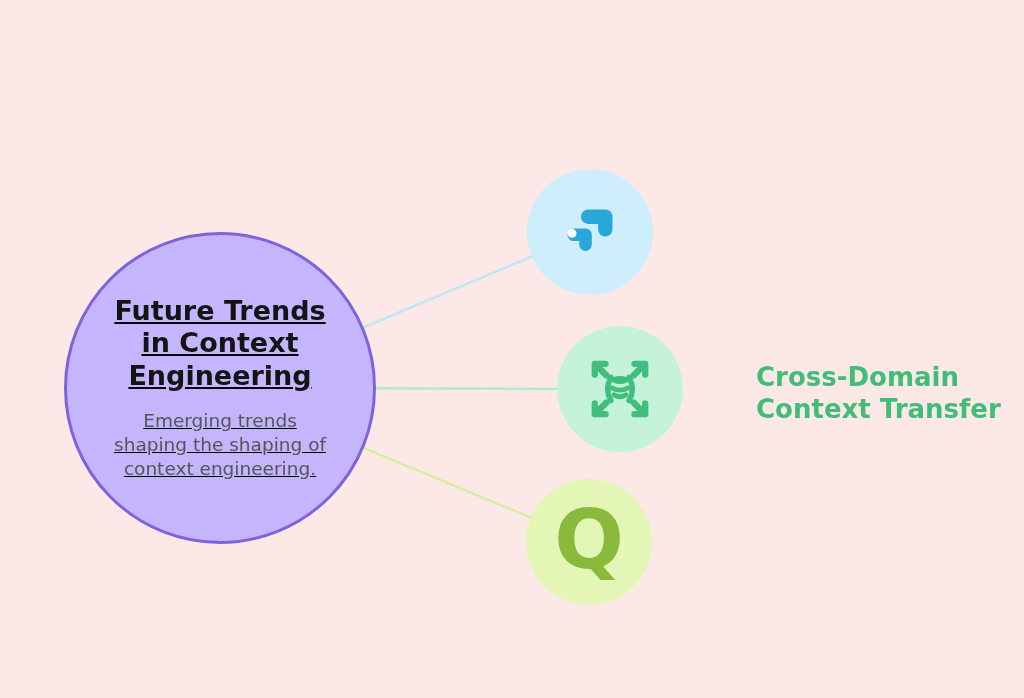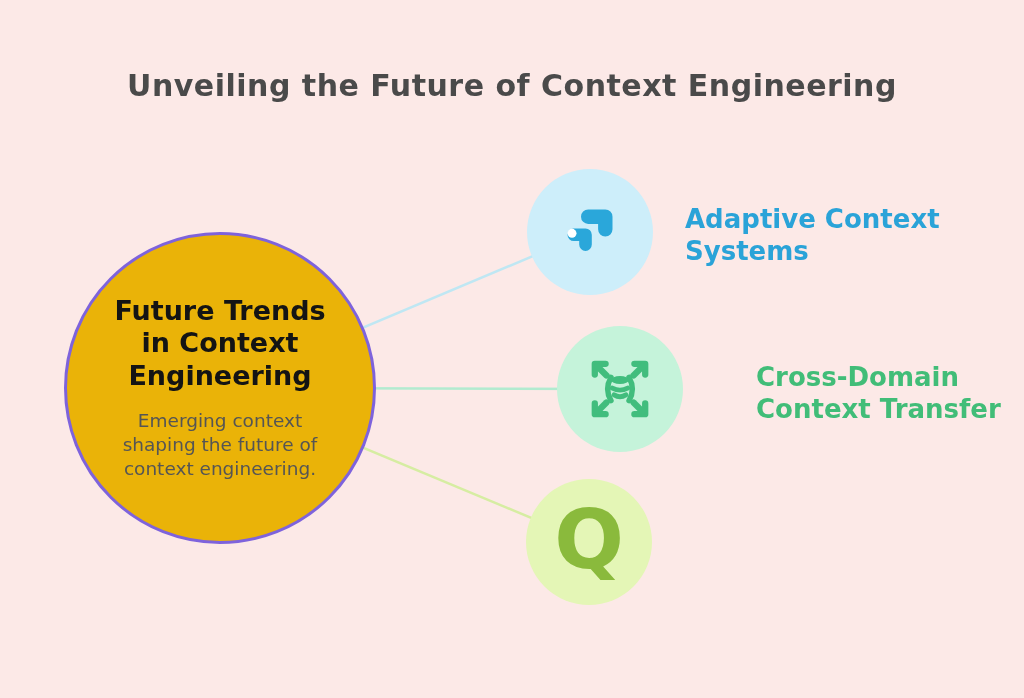--- a/index.html
+++ b/index.html
@@ -30,28 +30,29 @@
     letter-spacing: 0.5px;
     color: #4a4a4a;
     z-index: 2;
   }
 
   .center-node {
     position: absolute;
     left: 64px; top: 232px;
     width: 312px; height: 312px;
     border-radius: 50%;
-    background: #eab308;
+    background: #c4b5fd;
     border: 3.5px solid #7e63dc;
     display: flex;
     flex-direction: column;
     align-items: center;
     justify-content: center;
     text-align: center;
     z-index: 2;
+    text-decoration: underline;
   }
   .center-heading {
     width: 246px;
     font-size: 27px;
     font-weight: bold;
     line-height: 1.22;
     color: #141414;
     margin-bottom: 16px;
   }
   .center-description {
@@ -99,37 +100,35 @@
 <body>
 
 <div class="canvas">
 
   <svg class="connector-layer" viewBox="0 0 1024 698">
     <line x1="220" y1="388" x2="590" y2="232" stroke="#bfe7f3" stroke-width="2.5"></line>
     <line x1="220" y1="388" x2="620" y2="389" stroke="#b2ebd0" stroke-width="2.5"></line>
     <line x1="220" y1="388" x2="589" y2="542" stroke="#d6eda2" stroke-width="2.5"></line>
   </svg>
 
-  <div class="page-title">Unveiling the Future of Context Engineering</div>
 
   <div class="center-node">
     <div class="center-heading">Future Trends in Context Engineering</div>
-    <div class="center-description">Emerging context shaping the future of context engineering.</div>
+    <div class="center-description">Emerging trends shaping the shaping of context engineering.</div>
   </div>
 
   <div class="node-circle node-circle-1">
     <svg class="node-icon-svg" viewBox="0 0 100 100">
       <g fill="none" stroke="#2aa7da" stroke-linecap="round" stroke-linejoin="round">
         <path d="M48 33 H 67 V 47" stroke-width="16"></path>
         <path d="M32 53 H 45 V 64" stroke-width="14"></path>
       </g>
       <circle cx="30" cy="51.5" r="5" fill="#ffffff"></circle>
     </svg>
   </div>
-  <div class="node-label node-label-1">Adaptive Context Systems</div>
 
   <div class="node-circle node-circle-2">
     <svg class="node-icon-svg" viewBox="0 0 100 100">
       <g fill="none" stroke="#41bd7d" stroke-width="7" stroke-linecap="round" stroke-linejoin="round">
         <path d="M22 34 V 22 H 34"></path>
           <path d="M25 25 L 35 35"></path>
         <path d="M66 22 H 78 V 34"></path>
           <path d="M75 25 L 65 35"></path>
         <path d="M22 66 V 78 H 34"></path>
           <path d="M25 75 L 35 65"></path>

